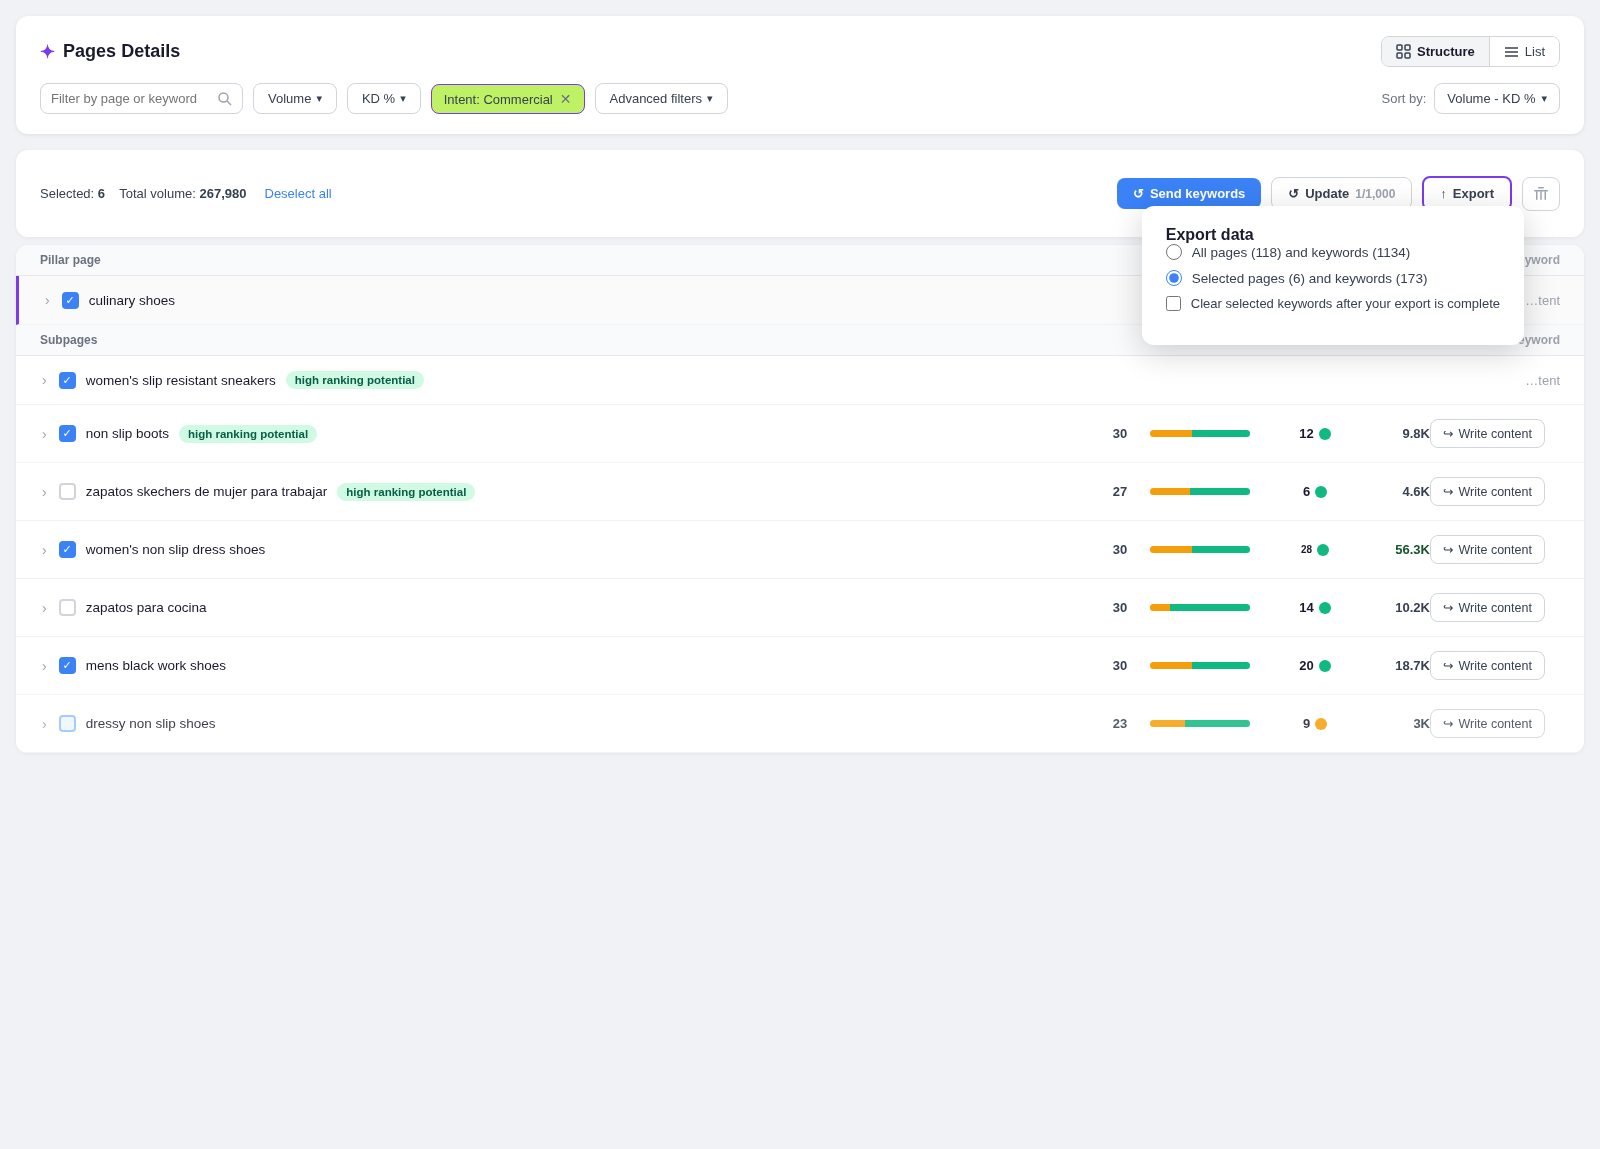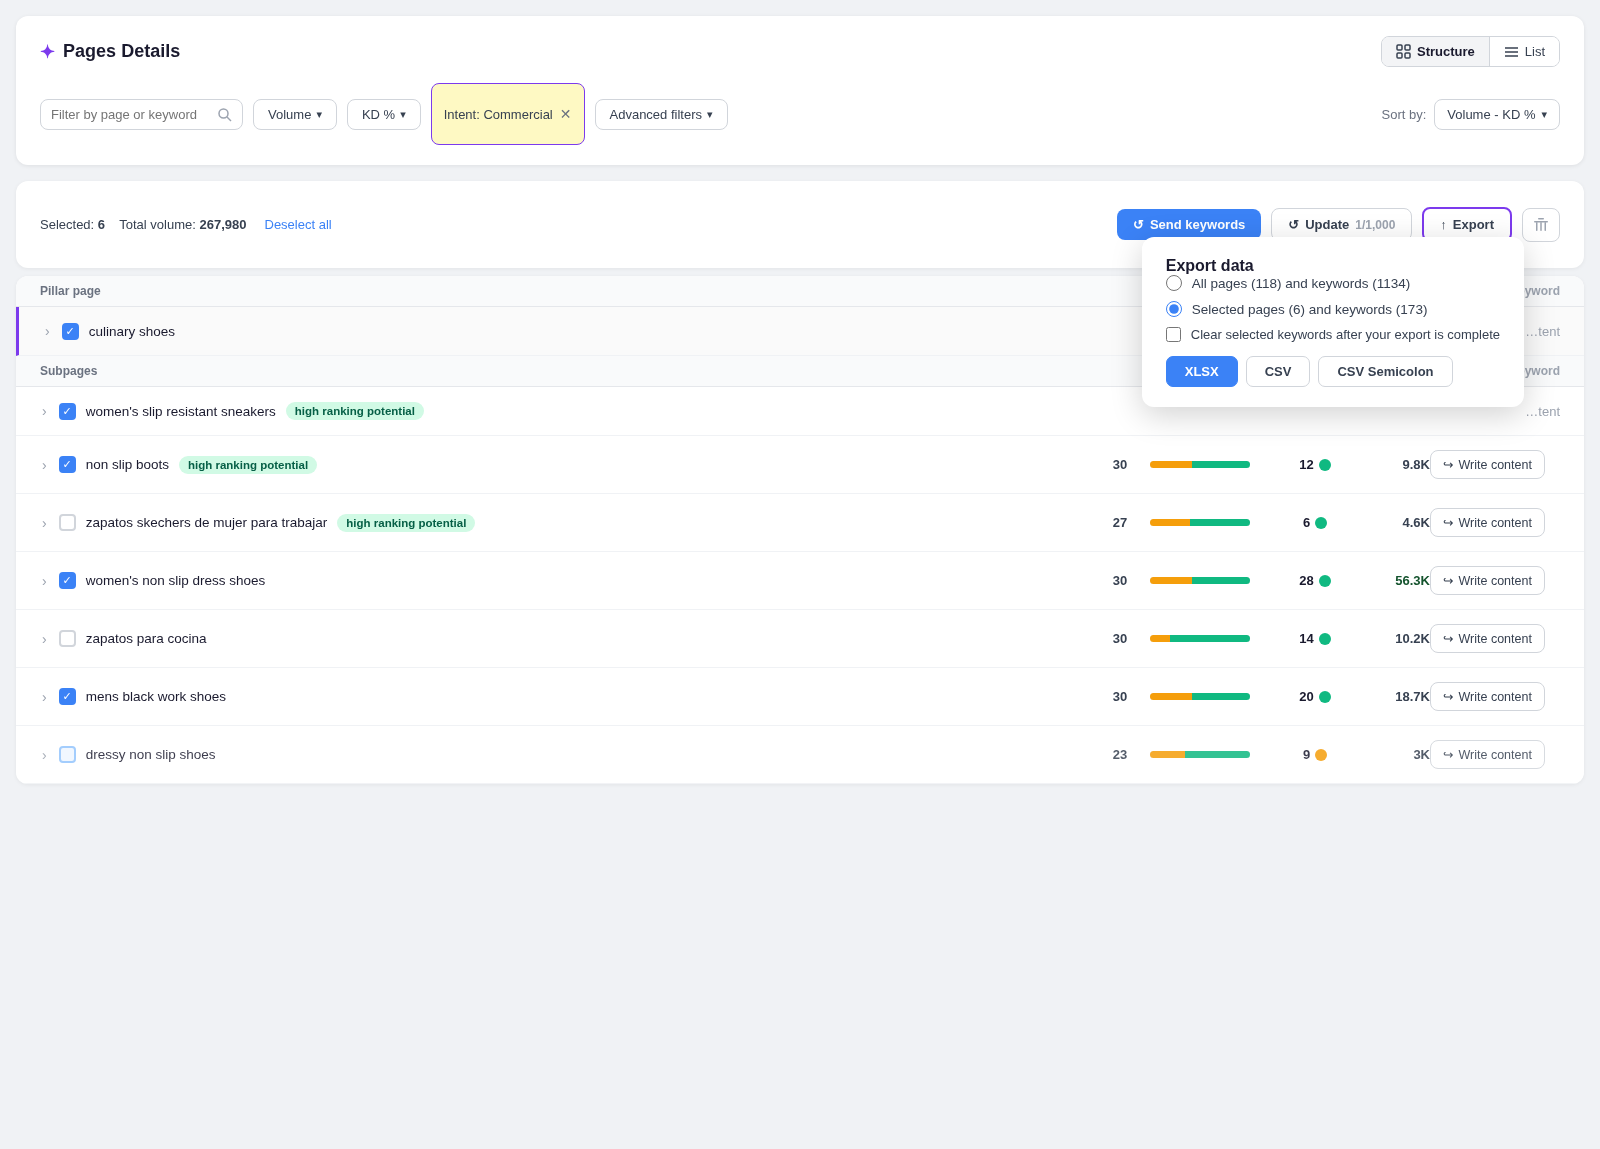--- a/index.html
+++ b/index.html
@@ -88,26 +88,26 @@
       border: 1.5px solid #d1d5db;
       border-radius: 8px;
       background: #fff;
       font-size: 13px;
       font-weight: 500;
       cursor: pointer;
       color: #374151;
     }
     .filter-chip {
       display: flex;
-      align-items: center;
+      align-items: flex-end;
       gap: 5px;
-      padding: 22px 12px;
+      padding: 6px 12px;
       border: 1.5px solid #7c3aed;
       border-radius: 8px;
-      background: #fef9c3;
+      background: #bef264;
       font-size: 13px;
       font-weight: 500;
       cursor: pointer;
       color: #374151;
     }
     .filter-chip .close-x {
       color: #6b7280;
       font-size: 14px;
       cursor: pointer;
       margin-left: 2px;
@@ -496,25 +496,20 @@
       <span>All pages (118) and keywords (1134)</span>
     </div>
     <div class="radio-option">
       <input type="radio" name="export-option" value="selected" checked="" style="">
       <span>Selected pages (6) and keywords (173)</span>
     </div>
     <div class="checkbox-option">
       <input type="checkbox" style="">
       <span>Clear selected keywords after your export is complete</span>
     </div>
-    <div class="export-format-btns">
-      <button class="fmt-btn primary">XLSX</button>
-      <button class="fmt-btn">CSV</button>
-      <button class="fmt-btn">CSV Semicolon</button>
-    </div>
   </div>
 </div>
 
 <div class="table-card">
 
   <div class="pillar-section-header">
     <span>Pillar page</span>
     <span style="font-size:12px;color:#9ca3af;">Keyword</span>
   </div>
   <div class="table-row pillar-row">
@@ -615,21 +610,21 @@
     </div>
     <div style="width:100px;"></div>
     <div style="width:60px;text-align:center;color:#374151;font-size:13px;font-weight:600;">30</div>
     <div style="width:130px;display:flex;align-items:center;gap:4px;">
       <div class="bar-container">
           <div class="bar-orange" style="width:42%;"></div>
           <div class="bar-green" style="width:58%;"></div>
         </div>
     </div>
     <div style="width:70px;text-align:center;display:flex;align-items:center;gap:5px;justify-content:center;">
-      <span style="font-size:13px;font-weight:600;">28</span>
+      <span style="font-size:10px;font-weight:600;">28</span>
       <div class="dot-green"></div>
     </div>
     <div style="width:80px;text-align:right;font-size:13px;font-weight:600;color:#14532d;">56.3K</div>
     <div style="width:130px;text-align:right;">
       <button class="write-btn">
         <span>↪</span>
         Write content
       </button>
     </div>
   </div>

